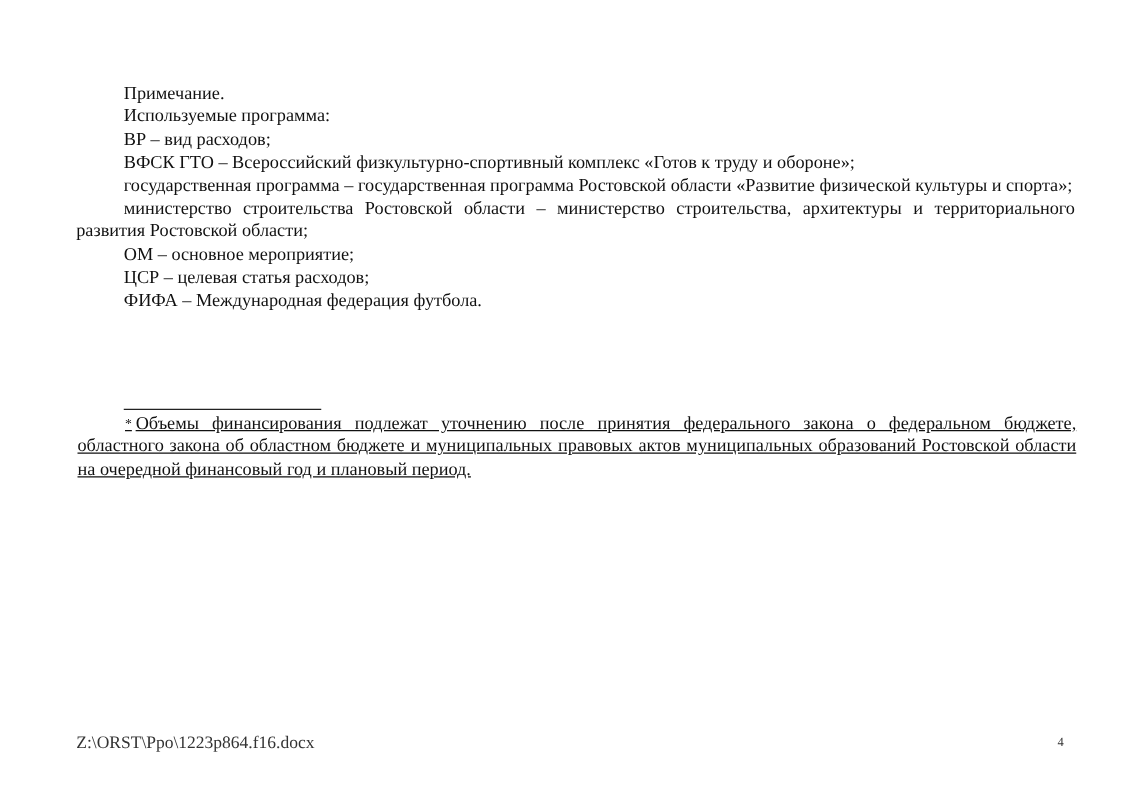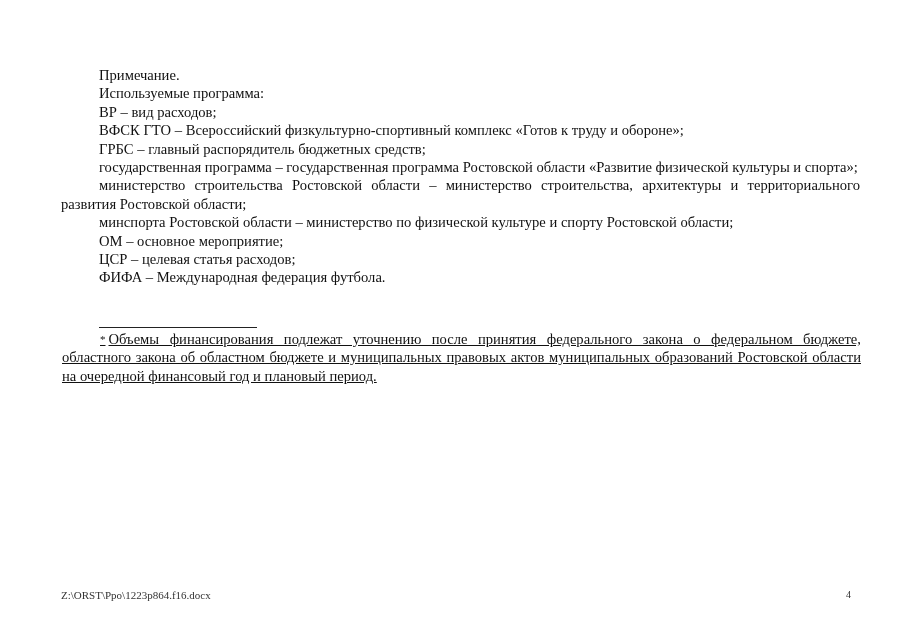--- a/index.html
+++ b/index.html
@@ -58,21 +58,21 @@
     }
     .footnote-mark {
       font-size: 11px;
       vertical-align: 1px;
       margin-right: 3px;
     }
     .footer-path {
       position: absolute;
       left: 61px;
       top: 589px;
-      font-size: 11px;
+      font-size: 14px;
       line-height: 12px;
       color: #333333;
     }
     .footer-page {
       position: absolute;
       left: 846px;
       top: 589px;
       font-size: 10px;
       line-height: 12px;
       color: #333333;
@@ -81,24 +81,22 @@
 </head>
 <body>
 
 <div class="page">
 
   <div class="body-text">
     <p class="para">Примечание.</p>
     <p class="para">Используемые программа:</p>
     <p class="para">ВР – вид расходов;</p>
     <p class="para">ВФСК ГТО – Всероссийский физкультурно-спортивный комплекс «Готов к труду и обороне»;</p>
-    <p class="para">ГРБС – главный распорядитель бюджетных средств;</p>
     <p class="para">государственная программа – государственная программа Ростовской области «Развитие физической культуры и спорта»;</p>
     <p class="para">министерство строительства Ростовской области – министерство строительства, архитектуры и территориального развития Ростовской области;</p>
-    <p class="para">минспорта Ростовской области – министерство по физической культуре и спорту Ростовской области;</p>
     <p class="para">ОМ – основное мероприятие;</p>
     <p class="para">ЦСР – целевая статья расходов;</p>
     <p class="para">ФИФА – Международная федерация футбола.</p>
   </div>
 
   <div class="footnote-rule"></div>
 
   <div class="footnote">
     <p class="para"><span class="footnote-mark">*</span><span>Объемы финансирования подлежат уточнению после принятия федерального закона о федеральном бюджете, областного закона об областном бюджете и муниципальных правовых актов муниципальных образований Ростовской области на очередной финансовый год и плановый период.</span></p>
   </div>

